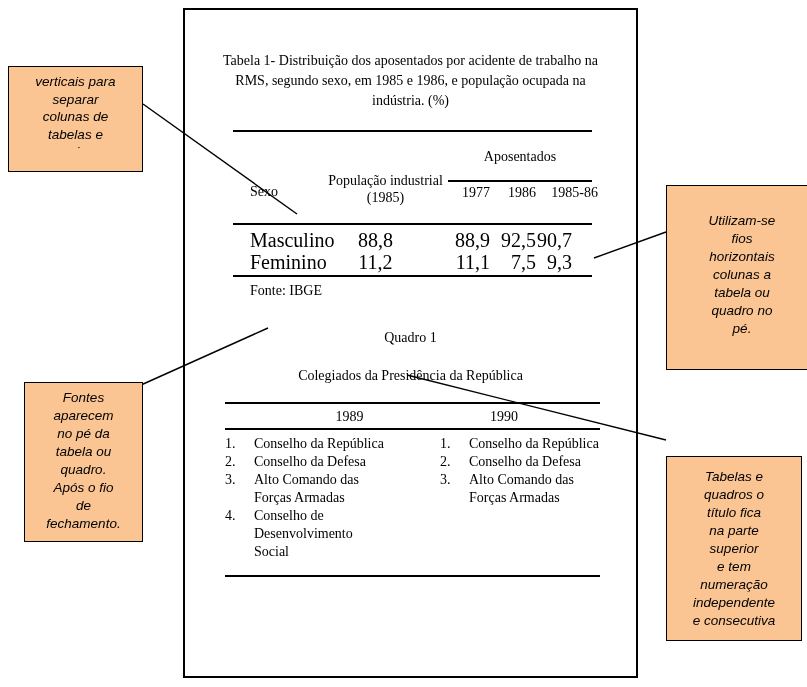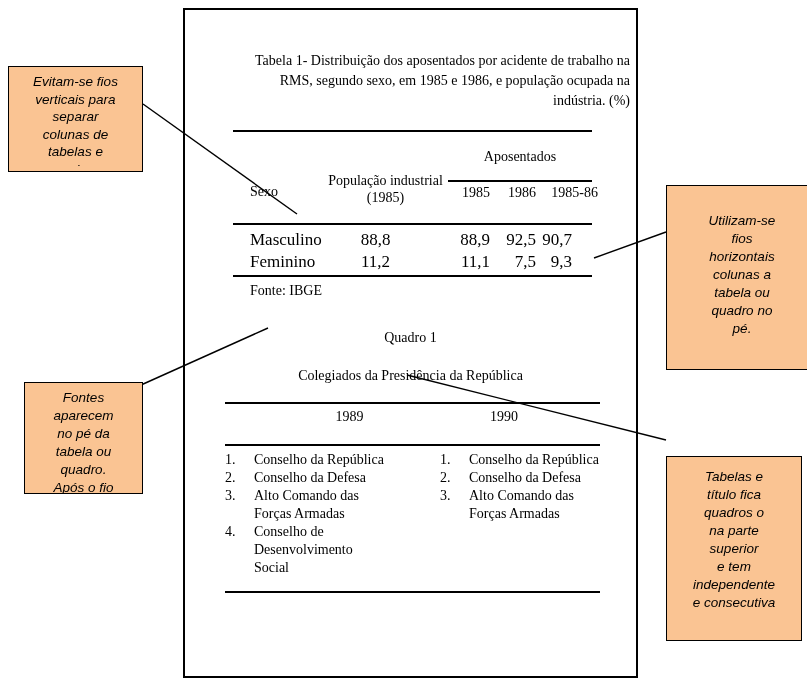--- a/index.html
+++ b/index.html
@@ -11,65 +11,65 @@
   .overlay { position:absolute; left:0; top:0; pointer-events:none; }
 
   
   .page {
     position:absolute; left:183px; top:8px; width:455px; height:670px;
     border:2px solid #000; background:#fff;
   }
   .abs { position:absolute; }
 
   .t-title {
-    left:6px; right:6px; top:41px; text-align:right;
+    left:6px; right:6px; top:41px; text-align:center;
     font-size:14px; line-height:20px;font-family:Liberation Serif, serif;
   }
 
   .tabela { left:48px; top:120px; width:359px; }
   .hrule { border-top:2px solid #000; }
   .t-header { display:grid; grid-template-columns:90px 125px 144px; height:91px; font-size:14px; }
   .th-sexo { padding:52px 0 0 17px; }
   .th-pop  { padding-top:40px; text-align:center; line-height:17px; }
   .th-group .apos-label { text-align:center; margin-top:16px; line-height:17px; }
   .th-group .apos-rule  { border-top:2px solid #000; margin-top:15px; }
   .years-grid { display:grid; grid-template-columns:42px 46px 62px; }
   .years-grid > div { text-align:right; line-height:17px; }
   .th-group .years-grid { margin-top:2px; }
   .t-rows { padding:4px 0 2px 0; }
-  .t-row { display:grid; grid-template-columns:90px 125px 144px; line-height:22px; font-size:17px; }
+  .t-row { display:grid; grid-template-columns:90px 125px 144px; line-height:22px; font-size:20px; }
   .td-sexo { padding-left:17px; }
   .td-pop  { text-align:center; padding-right:20px; }
   .num3 { display:grid; grid-template-columns:42px 46px 62px; }
   .num3 > div { text-align:right; line-height:22px; }
   .num3 > .v3 { padding-right:26px; }
   .t-fonte { margin-top:6px; padding-left:17px; font-size:14px; }
 
   .q-label { left:0; right:0; top:320px; text-align:center; font-size:14px; }
   .q-title { left:0; right:0; top:358px; text-align:center; font-size:14px; }
 
   .quadro { left:40px; top:392px; width:375px; }
-  .q-years { display:grid; grid-template-columns:215px 160px; height:40px; padding-top:4px; font-size:14px; }
+  .q-years { display:grid; grid-template-columns:215px 160px; height:24px; padding-top:4px; font-size:14px; }
   .q-years > div { text-align:center; line-height:17px; }
   .q-years > .y1 { transform:translateX(17px); }
   .q-years > .y2 { transform:translateX(-16px); }
   .q-lists { display:grid; grid-template-columns:215px 160px; height:145px; padding-top:5px; font-size:14px; }
   .li-row { display:flex; line-height:18px; white-space:nowrap; }
   .li-num { width:29px; flex:none; }
   .li-cont { padding-left:29px; }
 
   
   .callout {
     position:absolute; background:#FAC493; border:1.5px solid #000;
     font-family:"Liberation Sans", sans-serif; font-style:italic;
     font-size:13.5px; line-height:18px; text-align:center; overflow:hidden;
   }
   .co-1 { left:8px;  top:66px;  width:135px; height:106px; padding-top:6px; line-height:17.5px; }
   .co-2 { left:666px; top:185px; width:152px; height:185px; padding-top:26px; }
-  .co-3 { left:24px; top:382px; width:119px; height:112px; padding-top:6px; }
+  .co-3 { left:24px; top:382px; width:119px; height:160px; padding-top:6px; }
   .co-4 { left:666px; top:456px; width:136px; height:185px; padding-top:11px; }
   .clip-line { height:5px; overflow:hidden; }
 </style>
 </head>
 <body>
 
 <div class="canvas">
 
   <div class="page">
 
@@ -85,21 +85,21 @@
       <div class="t-header">
         <div class="th-sexo">Sexo</div>
         <div class="th-pop">
           <div>População industrial</div>
           <div>(1985)</div>
         </div>
         <div class="th-group">
           <div class="apos-label">Aposentados</div>
           <div class="apos-rule"></div>
           <div class="years-grid">
-            <div>1985</div>
+            <div>1977</div>
             <div>1986</div>
             <div>1985-86</div>
           </div>
         </div>
       </div>
 
       <div class="hrule"></div>
 
       <div class="t-rows">
         <div class="t-row">
@@ -183,21 +183,20 @@
   </div>
 
   <svg class="overlay" width="807" height="687">
     <line x1="143" y1="104" x2="297" y2="214" stroke="#000" stroke-width="1.4"></line>
     <line x1="594" y1="258" x2="666" y2="232" stroke="#000" stroke-width="1.4"></line>
     <line x1="141" y1="385" x2="268" y2="328" stroke="#000" stroke-width="1.4"></line>
     <line x1="407" y1="375" x2="666" y2="440" stroke="#000" stroke-width="1.4"></line>
   </svg>
 
   <div class="callout co-1">
-    <div>Evitam-se fios</div>
     <div>verticais para</div>
     <div>separar</div>
     <div>colunas de</div>
     <div>tabelas e</div>
     <div class="clip-line">quadros.</div>
   </div>
 
   <div class="callout co-2">
     <div>Utilizam-se</div>
     <div>fios</div>
@@ -214,22 +213,23 @@
     <div>no pé da</div>
     <div>tabela ou</div>
     <div>quadro.</div>
     <div>Após o fio</div>
     <div>de</div>
     <div>fechamento.</div>
   </div>
 
   <div class="callout co-4">
     <div>Tabelas e</div>
+    <div>quadros o</div>
     <div>título fica</div>
-    <div>quadros o</div>
     <div>na parte</div>
     <div>superior</div>
     <div>e tem</div>
+    <div>numeração</div>
     <div>independente</div>
     <div>e consecutiva</div>
   </div>
 
 </div>
 
 </body></html>

